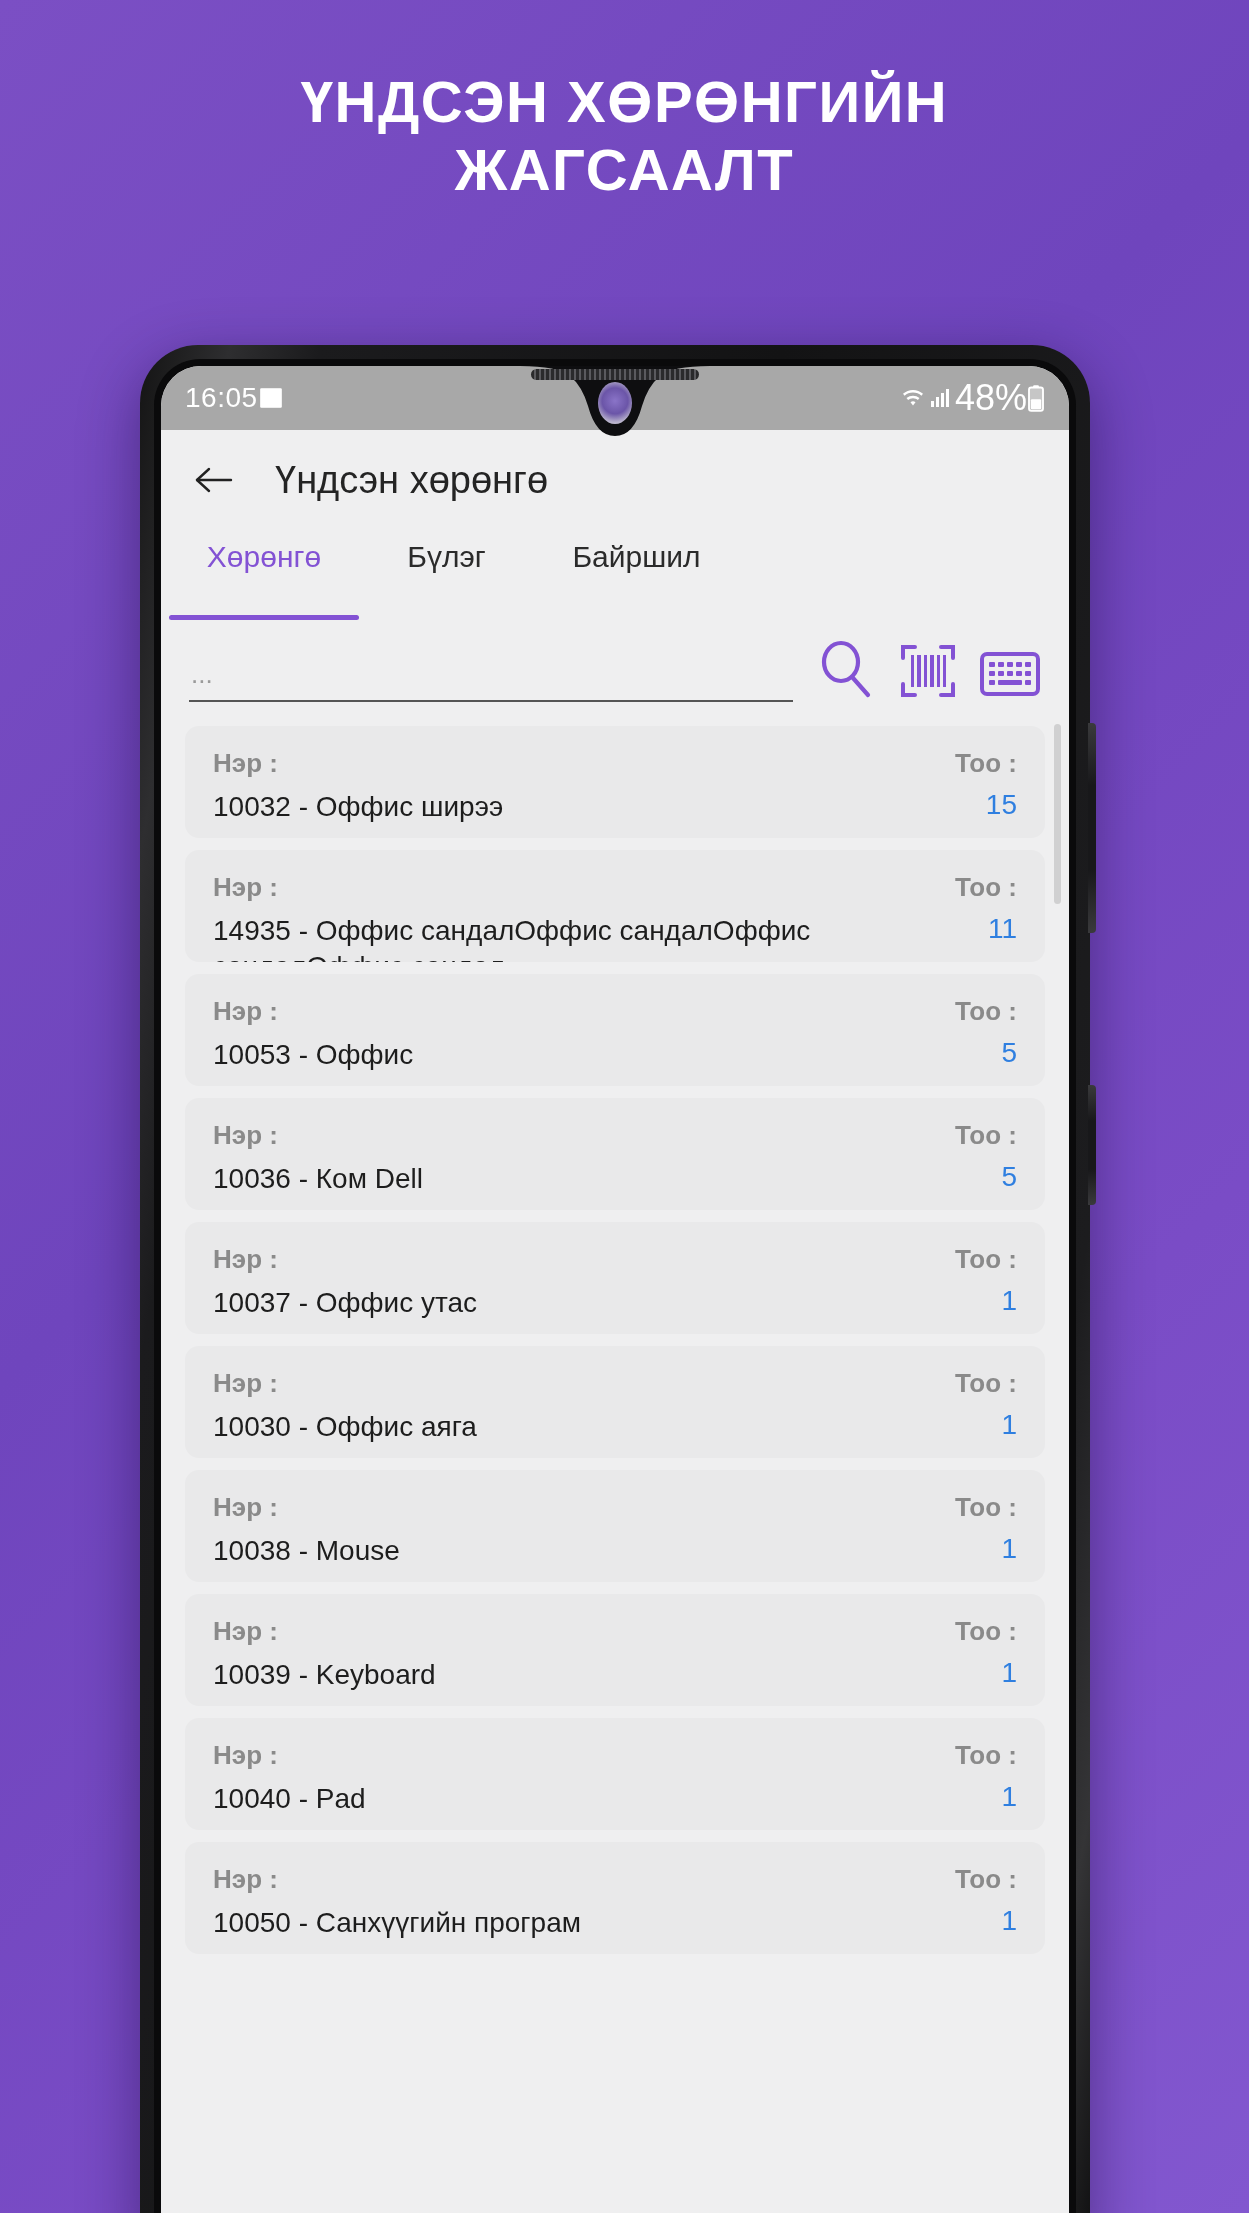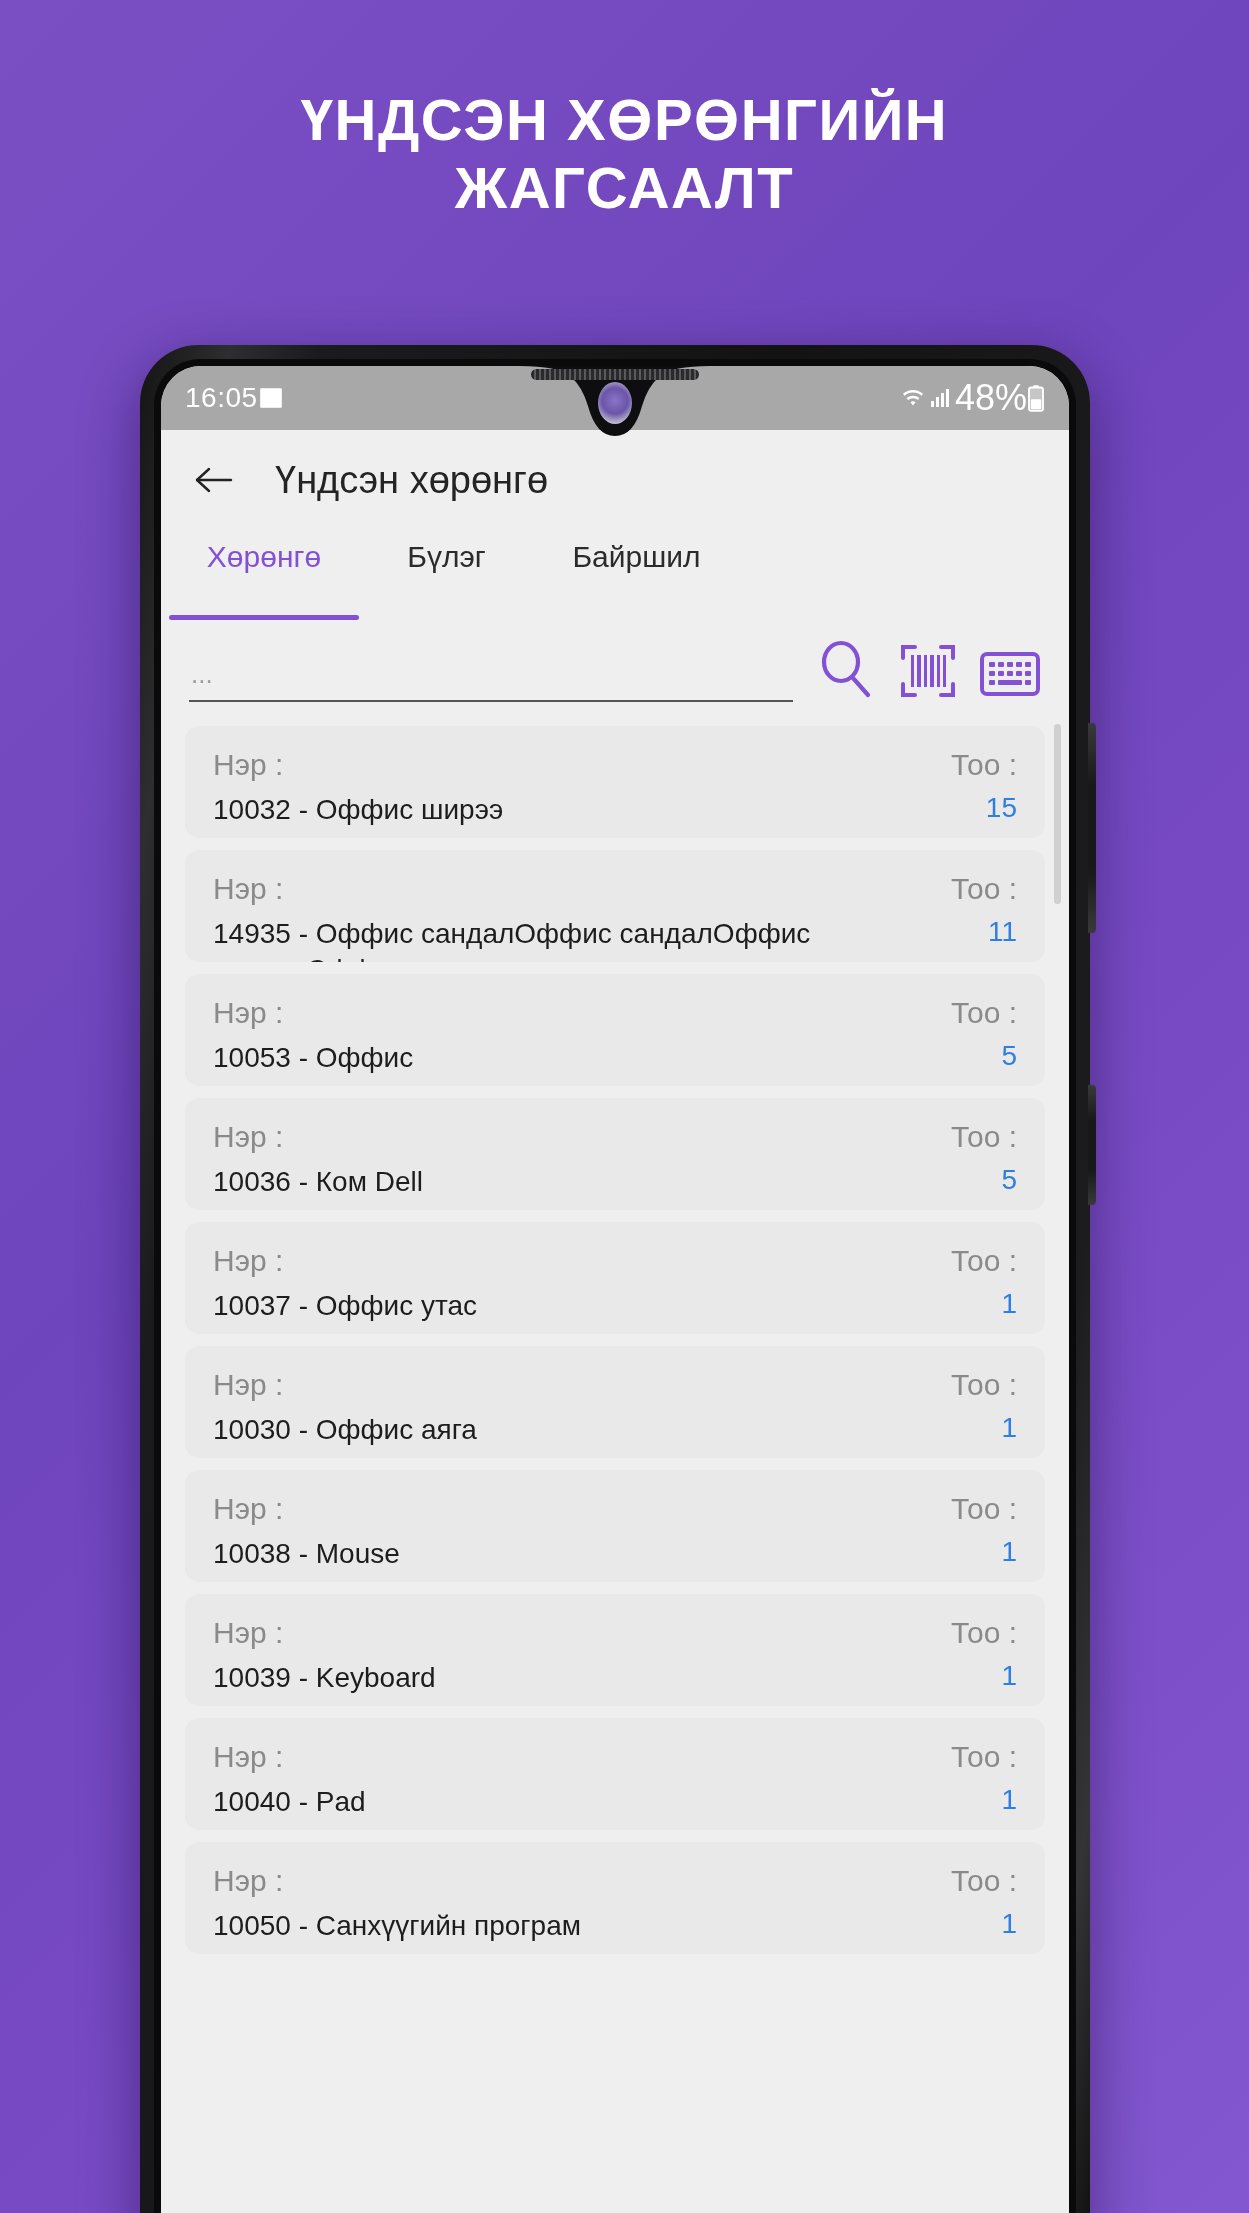--- a/index.html
+++ b/index.html
@@ -15,21 +15,20 @@
     background: linear-gradient(135deg, #7b4fc4 0%, #6f45bd 40%, #7a4cc6 70%, #8257cf 100%);
     position: relative;
   }
 
   
   .banner {
     position: absolute;
     top: 0; left: 0; right: 0;
     padding-top: 68px;
     text-align: center;
-    margin-top: 18px;
   }
   .banner-title {
     color: #ffffff;
     font-size: 58px;
     font-weight: bold;
     line-height: 1.18;
     letter-spacing: 1.5px;
   }
   .banner-line { display: block; }
 
@@ -239,24 +238,25 @@
     height: 112px;
     display: flex;
     align-items: flex-start;
     justify-content: space-between;
     overflow: hidden;
     cursor: pointer;
   }
   .card-left { flex: 1; min-width: 0; padding-right: 20px; }
   .card-right { flex: 0 0 auto; text-align: right; min-width: 72px; }
   .field-label {
-    font-size: 30px;
+    font-size: 26px;
     color: #8a8a8a;
     margin-bottom: 10px;
     white-space: nowrap;
+    font-weight: bold;
   }
   .field-value {
     font-size: 28px;
     color: #1d1d1d;
     line-height: 1.28;
     word-break: break-word;
   }
   .count-value {
     font-size: 28px;
     color: #2f7fe0;

